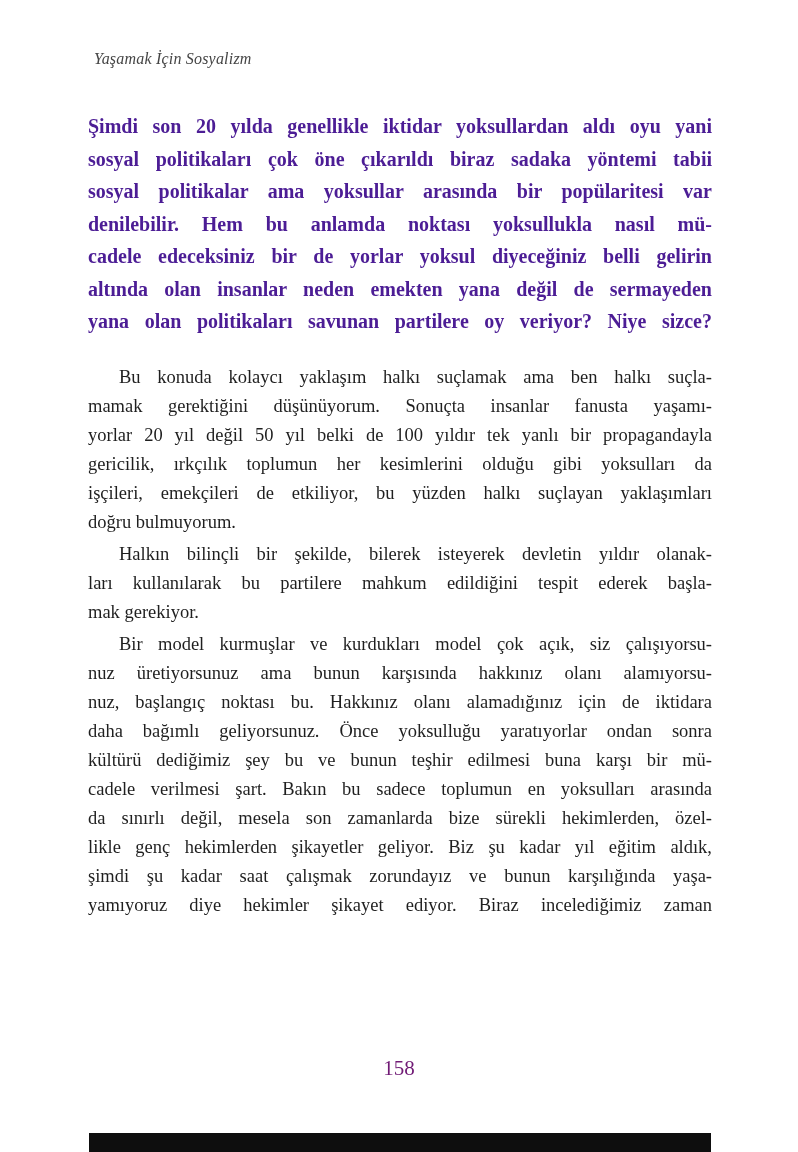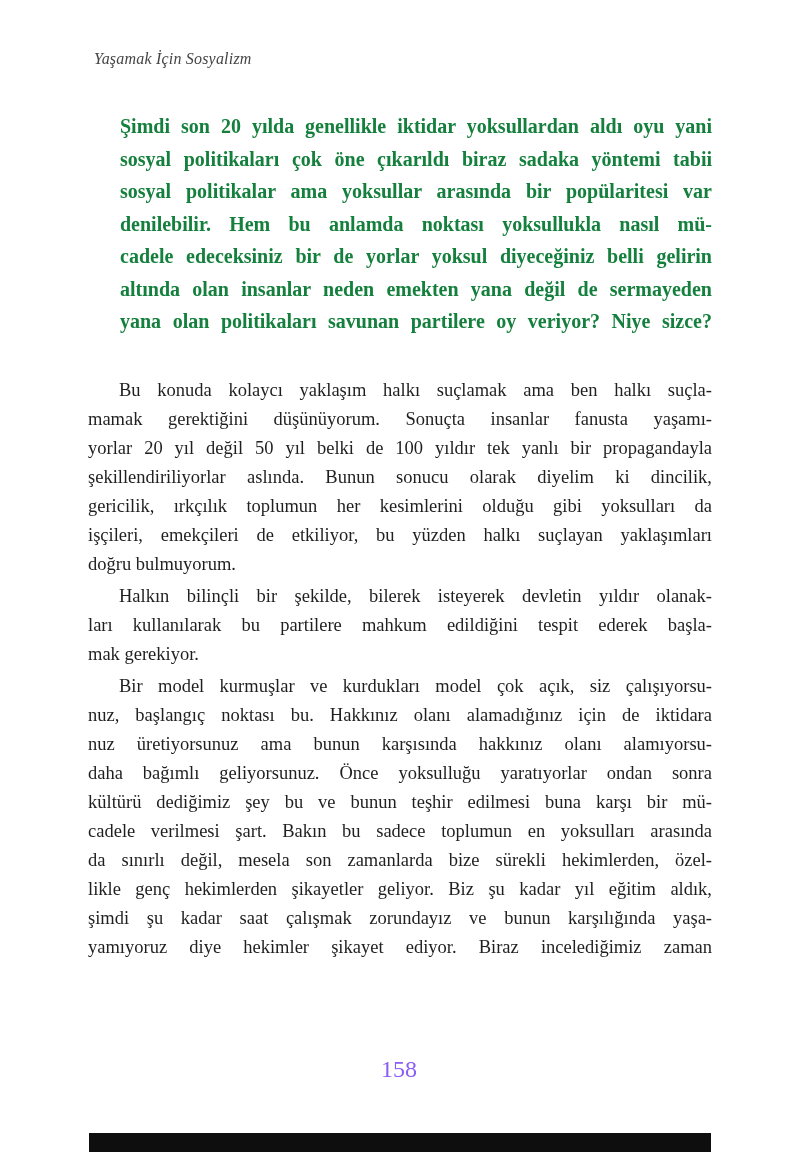--- a/index.html
+++ b/index.html
@@ -21,29 +21,29 @@
     font-style: italic;
     font-size: 16px;
     letter-spacing: 0.2px;
     color: #454545;
   }
   .text-col {
     position: absolute;
     left: 88px; top: 110px;
     width: 624px;
   }
-  .question { color: #15803d; margin-left: 32px; }
+  .question { color: #4c1d95; }
   .question .line {
     font-weight: 700;
     font-size: 20px;
     line-height: 32.5px;
     height: 32.5px;
     overflow: hidden;
   }
-  .answers { margin-top: 38px; color: #1f1f1f; }
+  .answers { margin-top: 25px; color: #1f1f1f; }
   .answers .para { margin: 0 0 3px 0; }
   .answers .line {
     font-size: 18.5px;
     line-height: 29px;
     height: 29px;
     overflow: hidden;
   }
   .answers .para .line:first-child { text-indent: 31px; }
   .line {
     text-align: justify;
@@ -51,22 +51,22 @@
     white-space: normal;
   }
   .line.endline {
     text-align-last: left;
   }
   .page-number {
     position: absolute;
     left: 0; top: 1056px;
     width: 798px;
     text-align: center;
-    font-size: 24px;
-    color: #8b5cf6;
+    font-size: 21px;
+    color: #701a75;
   }
   .scan-bar {
     position: absolute;
     left: 89px; top: 1133px;
     width: 622px; height: 19px;
     background: #0e0e0e;
   }
 </style>
 </head>
 <body>
@@ -82,34 +82,33 @@
         <div class="line">denilebilir. Hem bu anlamda noktası yoksullukla nasıl mü-</div>
         <div class="line">cadele edeceksiniz bir de yorlar yoksul diyeceğiniz belli gelirin</div>
         <div class="line">altında olan insanlar neden emekten yana değil de sermayeden</div>
         <div class="line">yana olan politikaları savunan partilere oy veriyor? Niye sizce?</div>
       </section>
     <section class="answers" id="answer-block">
         <div class="para">
           <div class="line">Bu konuda kolaycı yaklaşım halkı suçlamak ama ben halkı suçla-</div>
           <div class="line">mamak gerektiğini düşünüyorum. Sonuçta insanlar fanusta yaşamı-</div>
           <div class="line">yorlar 20 yıl değil 50 yıl belki de 100 yıldır tek yanlı bir propagandayla</div>
-          <div class="line">şekillendiriliyorlar aslında. Bunun sonucu olarak diyelim ki dincilik,</div>
           <div class="line">gericilik, ırkçılık toplumun her kesimlerini olduğu gibi yoksulları da</div>
           <div class="line">işçileri, emekçileri de etkiliyor, bu yüzden halkı suçlayan yaklaşımları</div>
           <div class="line endline">doğru bulmuyorum.</div>
         </div>
         <div class="para">
           <div class="line">Halkın bilinçli bir şekilde, bilerek isteyerek devletin yıldır olanak-</div>
           <div class="line">ları kullanılarak bu partilere mahkum edildiğini tespit ederek başla-</div>
           <div class="line endline">mak gerekiyor.</div>
         </div>
         <div class="para">
           <div class="line">Bir model kurmuşlar ve kurdukları model çok açık, siz çalışıyorsu-</div>
+          <div class="line">nuz üretiyorsunuz ama bunun karşısında hakkınız olanı alamıyorsu-</div>
           <div class="line">nuz, başlangıç noktası bu. Hakkınız olanı alamadığınız için de iktidara</div>
-          <div class="line">nuz üretiyorsunuz ama bunun karşısında hakkınız olanı alamıyorsu-</div>
           <div class="line">daha bağımlı geliyorsunuz. Önce yoksulluğu yaratıyorlar ondan sonra</div>
           <div class="line">kültürü dediğimiz şey bu ve bunun teşhir edilmesi buna karşı bir mü-</div>
           <div class="line">cadele verilmesi şart. Bakın bu sadece toplumun en yoksulları arasında</div>
           <div class="line">da sınırlı değil, mesela son zamanlarda bize sürekli hekimlerden, özel-</div>
           <div class="line">likle genç hekimlerden şikayetler geliyor. Biz şu kadar yıl eğitim aldık,</div>
           <div class="line">şimdi şu kadar saat çalışmak zorundayız ve bunun karşılığında yaşa-</div>
           <div class="line">yamıyoruz diye hekimler şikayet ediyor. Biraz incelediğimiz zaman</div>
         </div>
       </section>
   </div>

